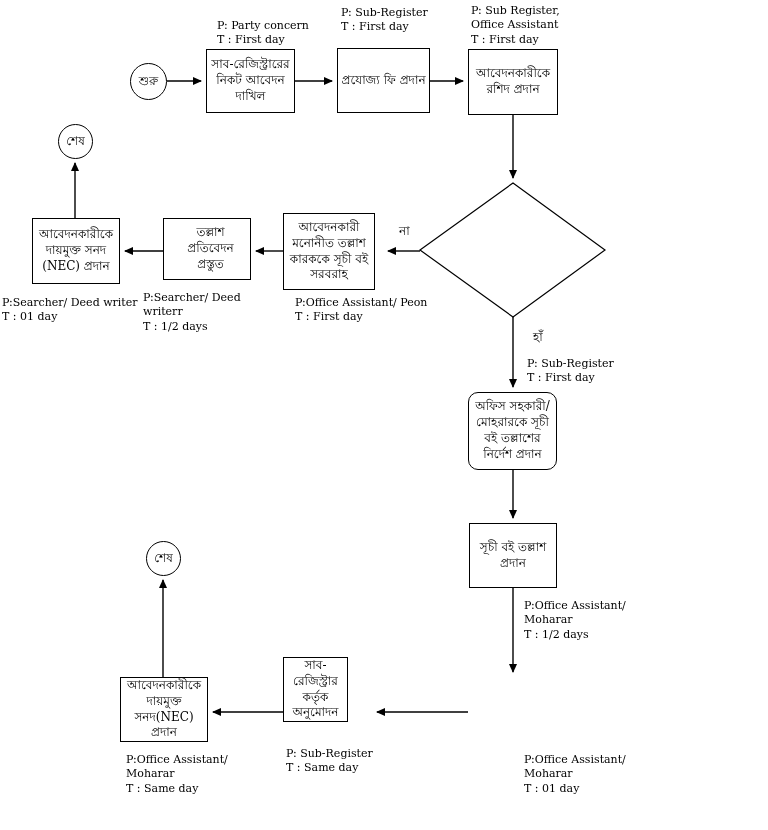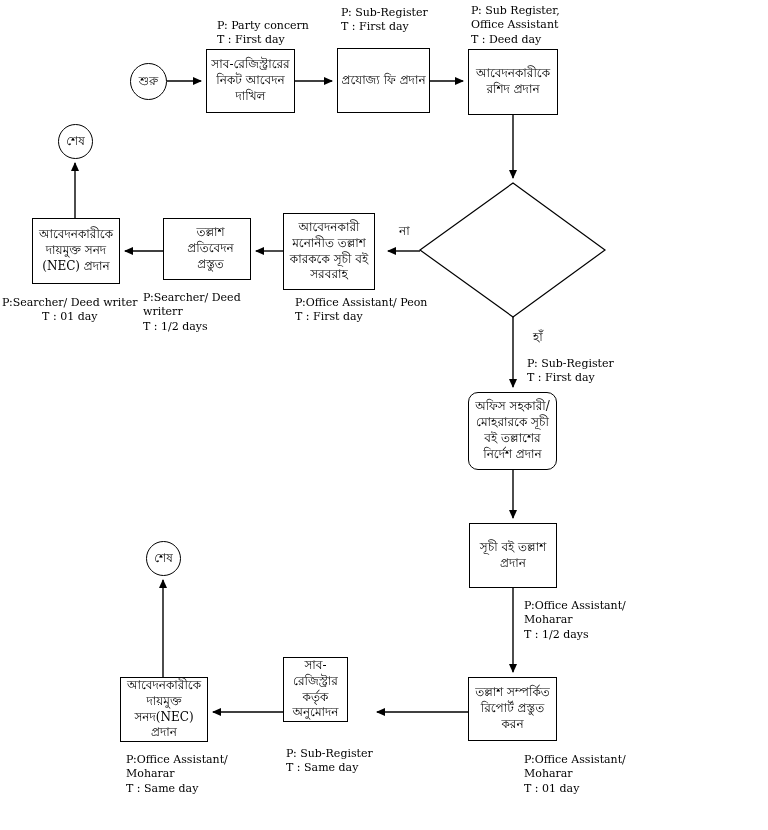--- a/index.html
+++ b/index.html
@@ -115,23 +115,20 @@
 (NEC) প্রদান</div>
 
   <div class="node" style="left:468px;top:392px;width:89px;height:78px;border-radius:10px;">অফিস সহকারী/
 মোহরারকে সূচী
 বই তল্লাশের
 নির্দেশ প্রদান</div>
 
   <div class="node" style="left:469px;top:523px;width:88px;height:65px;">সূচী বই তল্লাশ
 প্রদান</div>
 
-  <div class="node" style="left:468px;top:677px;width:89px;height:64px;">তল্লাশ সম্পর্কিত
-রিপোর্ট প্রস্তুত
-করন</div>
 
   <div class="node" style="left:283px;top:657px;width:65px;height:65px;">সাব-রেজিস্ট্রার
 কর্তৃক অনুমোদন</div>
 
   <div class="node" style="left:120px;top:677px;width:88px;height:65px;">আবেদনকারীকে
 দায়মুক্ত
 সনদ(NEC)
 প্রদান</div>
 
   <div class="branch" style="left:399px;top:222px;">না</div>
@@ -139,30 +136,30 @@
   <div class="branch" style="left:533px;top:328px;">হাঁ</div>
 
   <div class="ann" style="left:217px;top:19px;">P: Party concern
 T : First day</div>
 
   <div class="ann" style="left:341px;top:6px;">P: Sub-Register
 T : First day</div>
 
   <div class="ann" style="left:471px;top:4px;">P: Sub Register,
 Office Assistant
-T : Deed day</div>
+T : First day</div>
 
   <div class="ann" style="left:295px;top:296px;">P:Office Assistant/ Peon
 T : First day</div>
 
   <div class="ann" style="left:143px;top:291px;">P:Searcher/ Deed
 writerr
 T : 1/2 days</div>
 
-  <div class="ann" style="left:2px;top:296px;text-align:center;">P:Searcher/ Deed writer
+  <div class="ann" style="left:2px;top:296px;">P:Searcher/ Deed writer
 T : 01 day</div>
 
   <div class="ann" style="left:527px;top:357px;">P: Sub-Register
 T : First day</div>
 
   <div class="ann" style="left:524px;top:599px;">P:Office Assistant/
 Moharar
 T : 1/2 days</div>
 
   <div class="ann" style="left:524px;top:753px;">P:Office Assistant/

